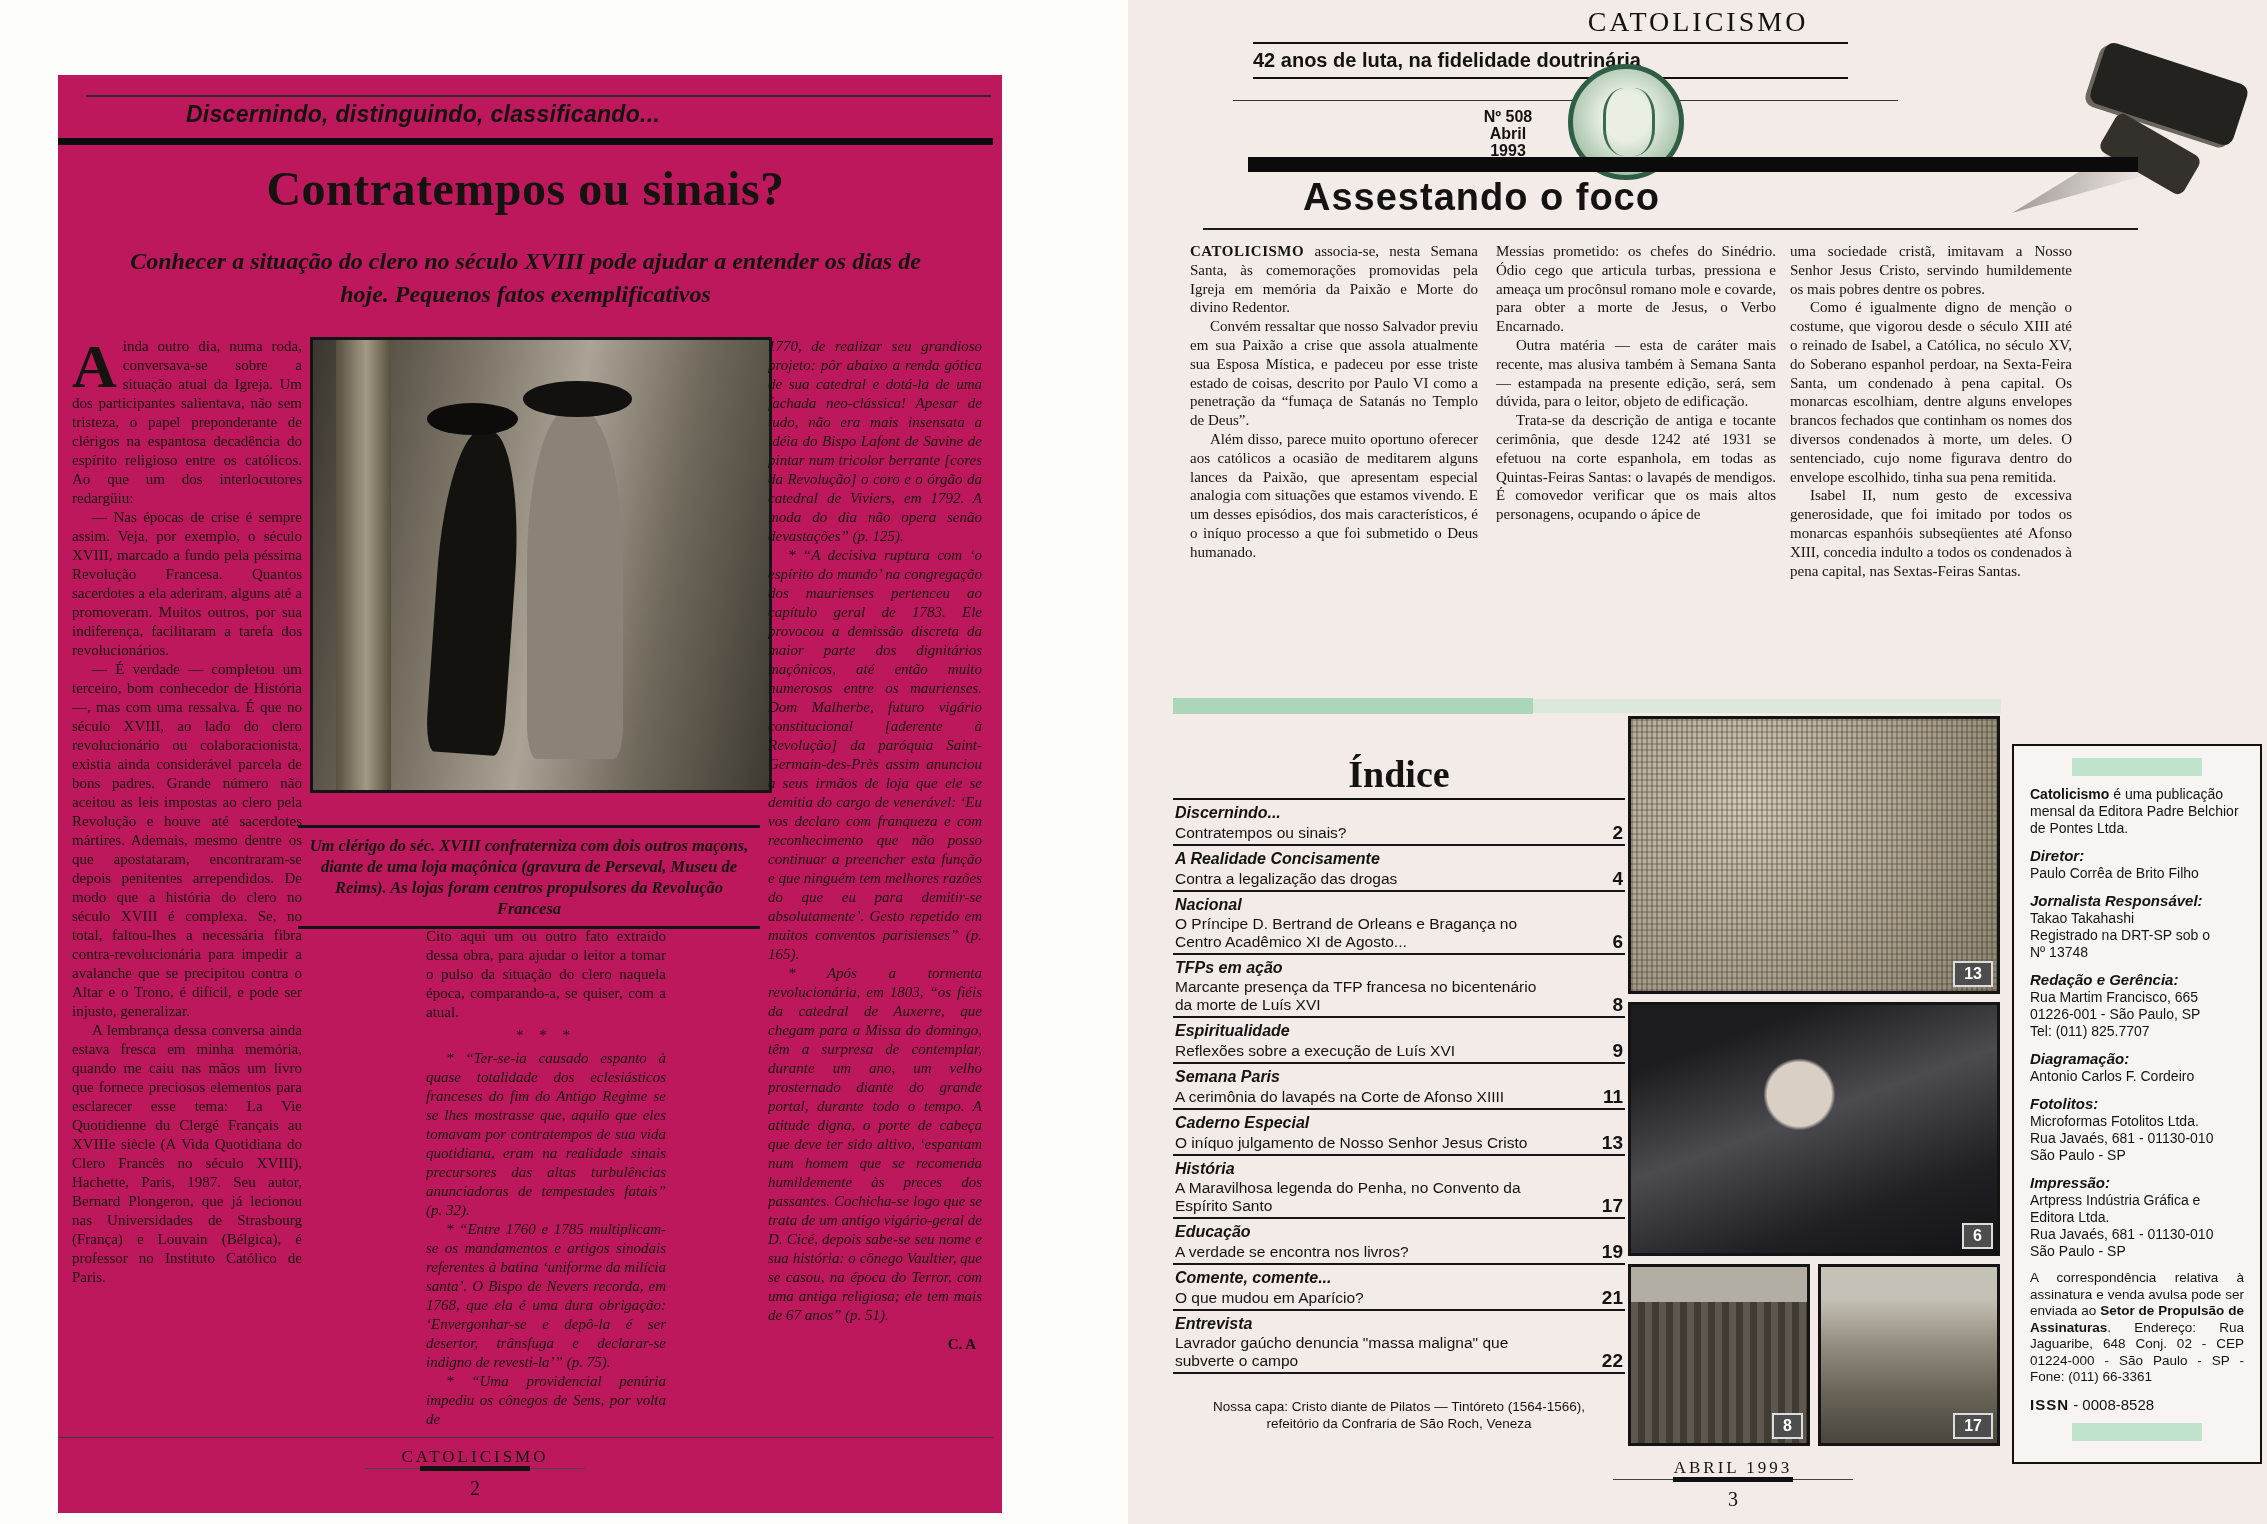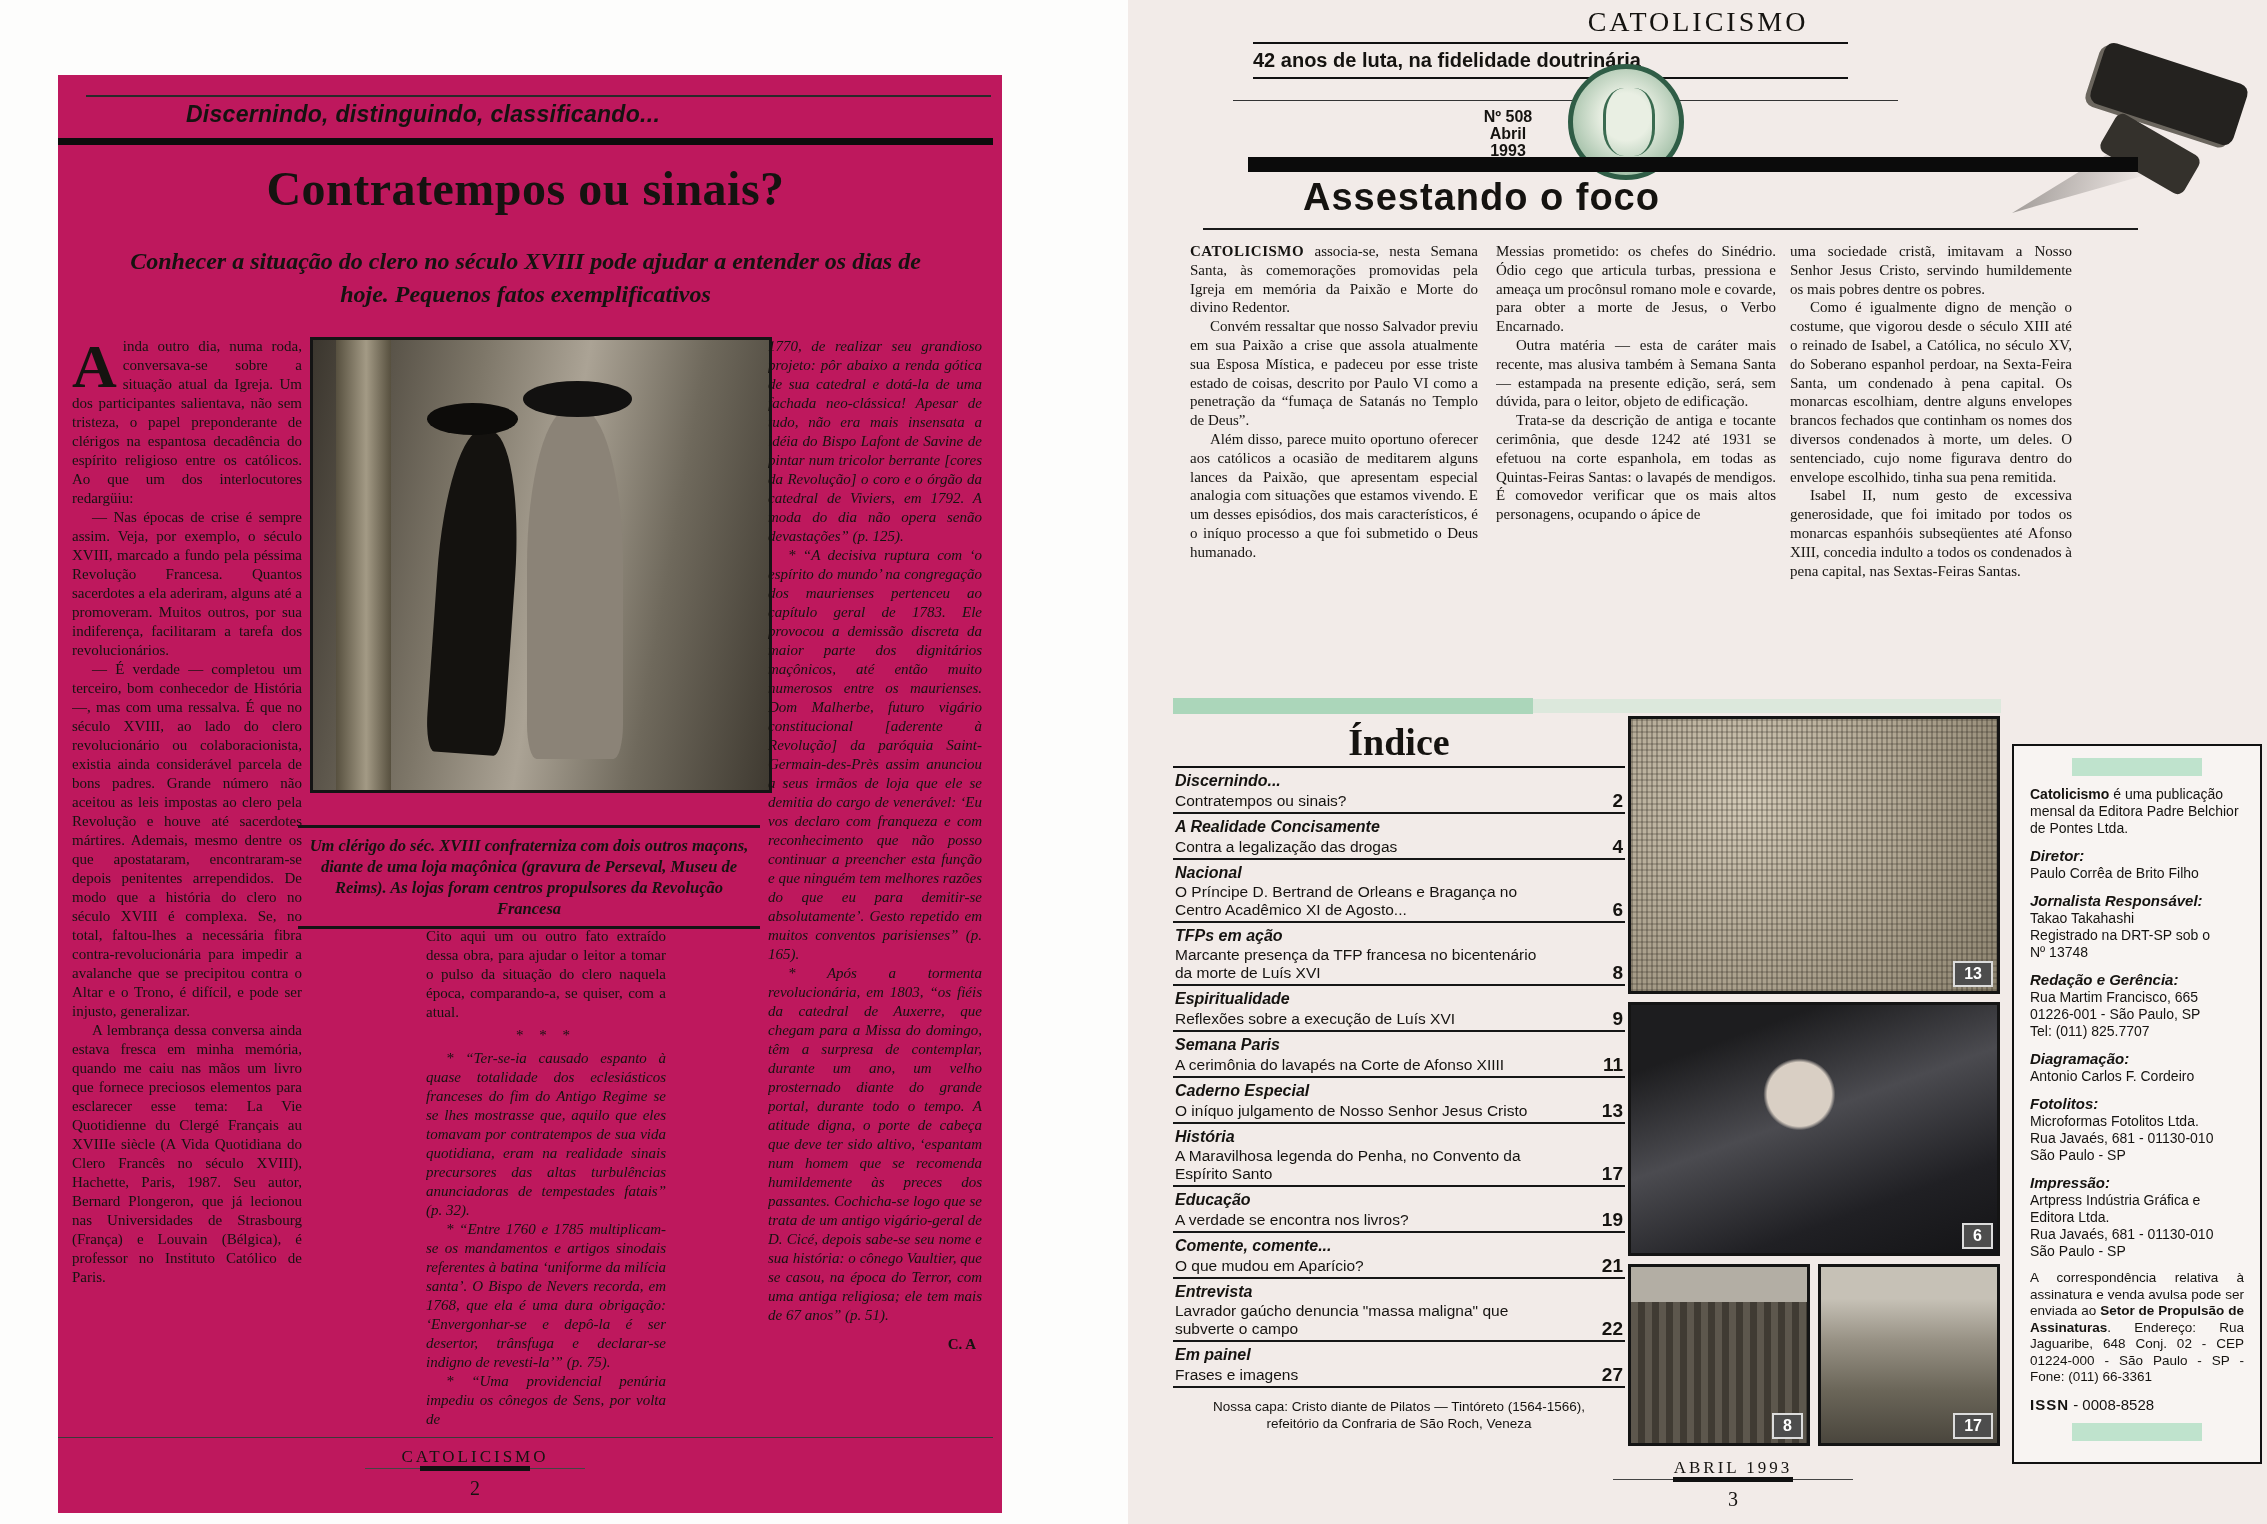--- a/index.html
+++ b/index.html
@@ -78,21 +78,21 @@
   .p3-headrule{left:75px;top:228px;width:935px;border-top:2.5px solid #1a1a1a;height:0;}
   .p3col{position:absolute;top:242px;height:452px;font-size:15px;line-height:18.8px;
          text-align:justify;overflow:hidden;}
   #p3col1{left:62px;width:288px;}
   #p3col2{left:368px;width:280px;}
   #p3col3{left:662px;width:282px;}
   .lead{font-weight:bold;letter-spacing:.5px;}
   .p3-green1{left:45px;top:698px;width:360px;height:16px;background:#abd6ba;}
   .p3-green2{left:405px;top:699px;width:468px;height:14px;background:#cfe7d6;opacity:.65;}
 
-  .p3-indice{left:45px;top:720px;width:452px;font-family:"Liberation Sans",sans-serif;}
+  .p3-indice{left:45px;top:752px;width:452px;font-family:"Liberation Sans",sans-serif;}
   .idx-head{text-align:center;font:bold 38px/44px "Liberation Serif",serif;
             border-bottom:2.5px solid #111;padding-bottom:2px;}
   .idx-item{border-bottom:2.5px solid #161616;padding:3px 2px 2px;}
   .idx-sec{font:bold italic 16px/20px "Liberation Sans",sans-serif;}
   .idx-row{display:flex;justify-content:space-between;align-items:flex-end;}
   .idx-title{font:15.5px/18px "Liberation Sans",sans-serif;max-width:375px;}
   .idx-page{font:bold 19px/19px "Liberation Sans",sans-serif;padding-left:8px;}
   .p3-cover{left:45px;top:1398px;width:452px;text-align:center;
             font:13.5px/17px "Liberation Sans",sans-serif;}
 
@@ -292,27 +292,20 @@
             <div class="idx-page">21</div>
           </div>
       </div>
       <div class="idx-item">
         <div class="idx-sec">Entrevista</div>
         <div class="idx-row">
             <div class="idx-title">Lavrador gaúcho denuncia "massa maligna" que subverte o campo</div>
             <div class="idx-page">22</div>
           </div>
       </div>
-      <div class="idx-item">
-        <div class="idx-sec">Em painel</div>
-        <div class="idx-row">
-            <div class="idx-title">Frases e imagens</div>
-            <div class="idx-page">27</div>
-          </div>
-      </div>
     </div>
 
     <div class="abs p3-cover">
       <div>Nossa capa: Cristo diante de Pilatos — Tintóreto (1564-1566),</div>
       <div>refeitório da Confraria de São Roch, Veneza</div>
     </div>
 
     <div id="ph1" class="photo">
       <span class="plabel">13</span>
     </div>

